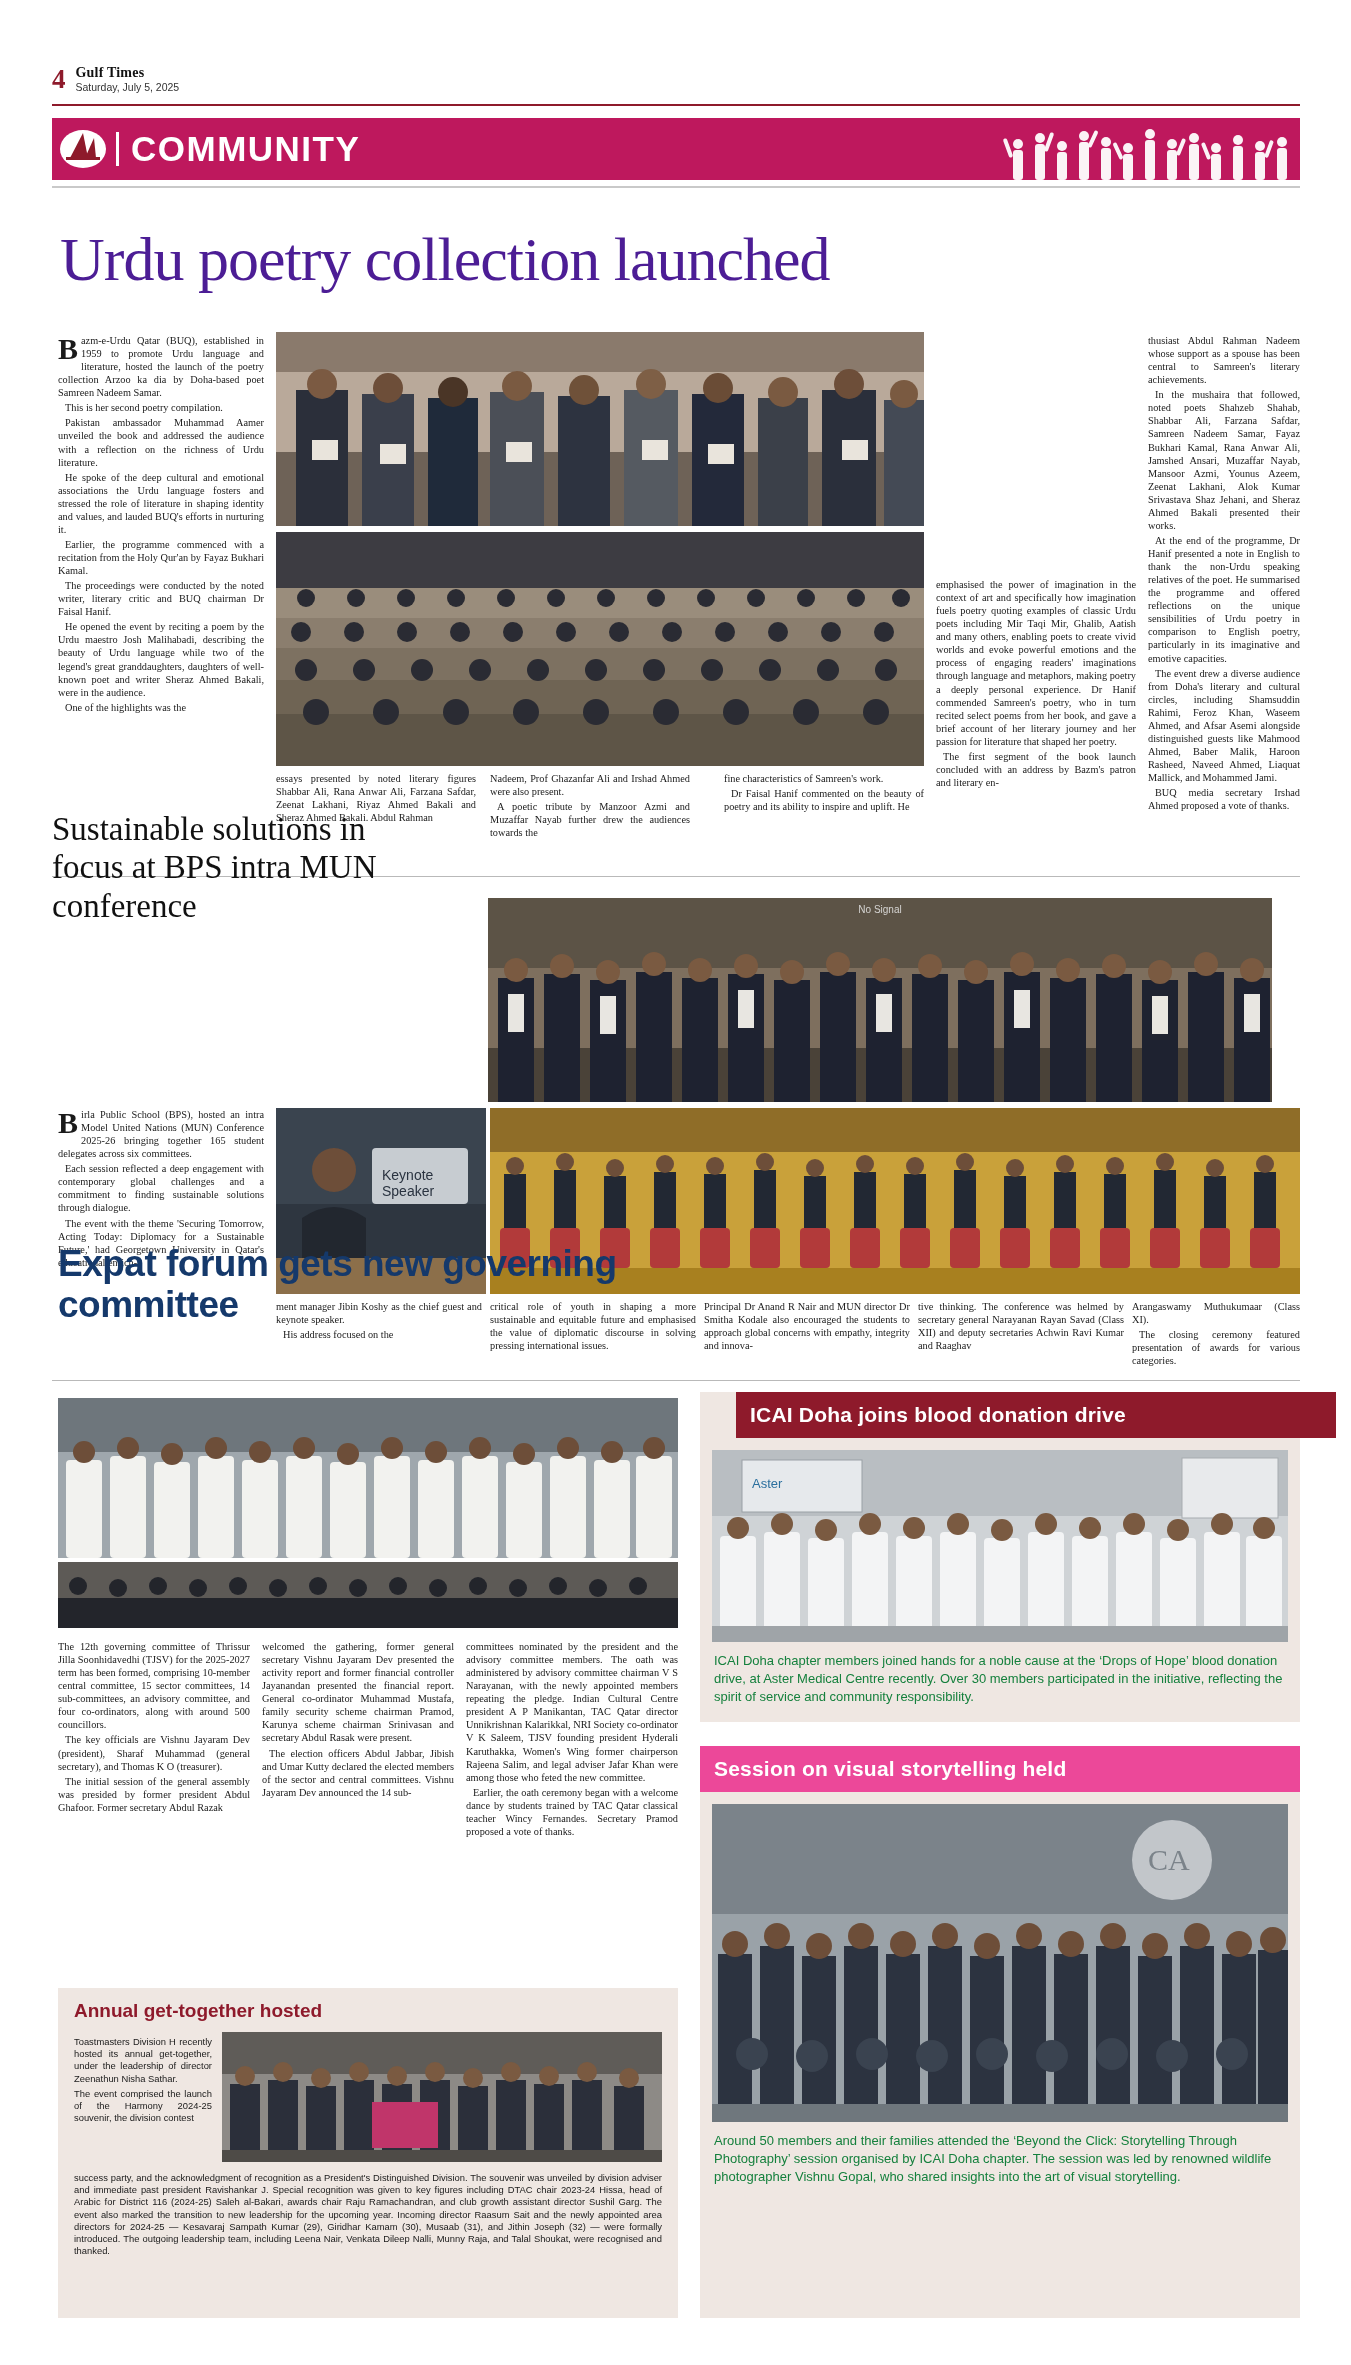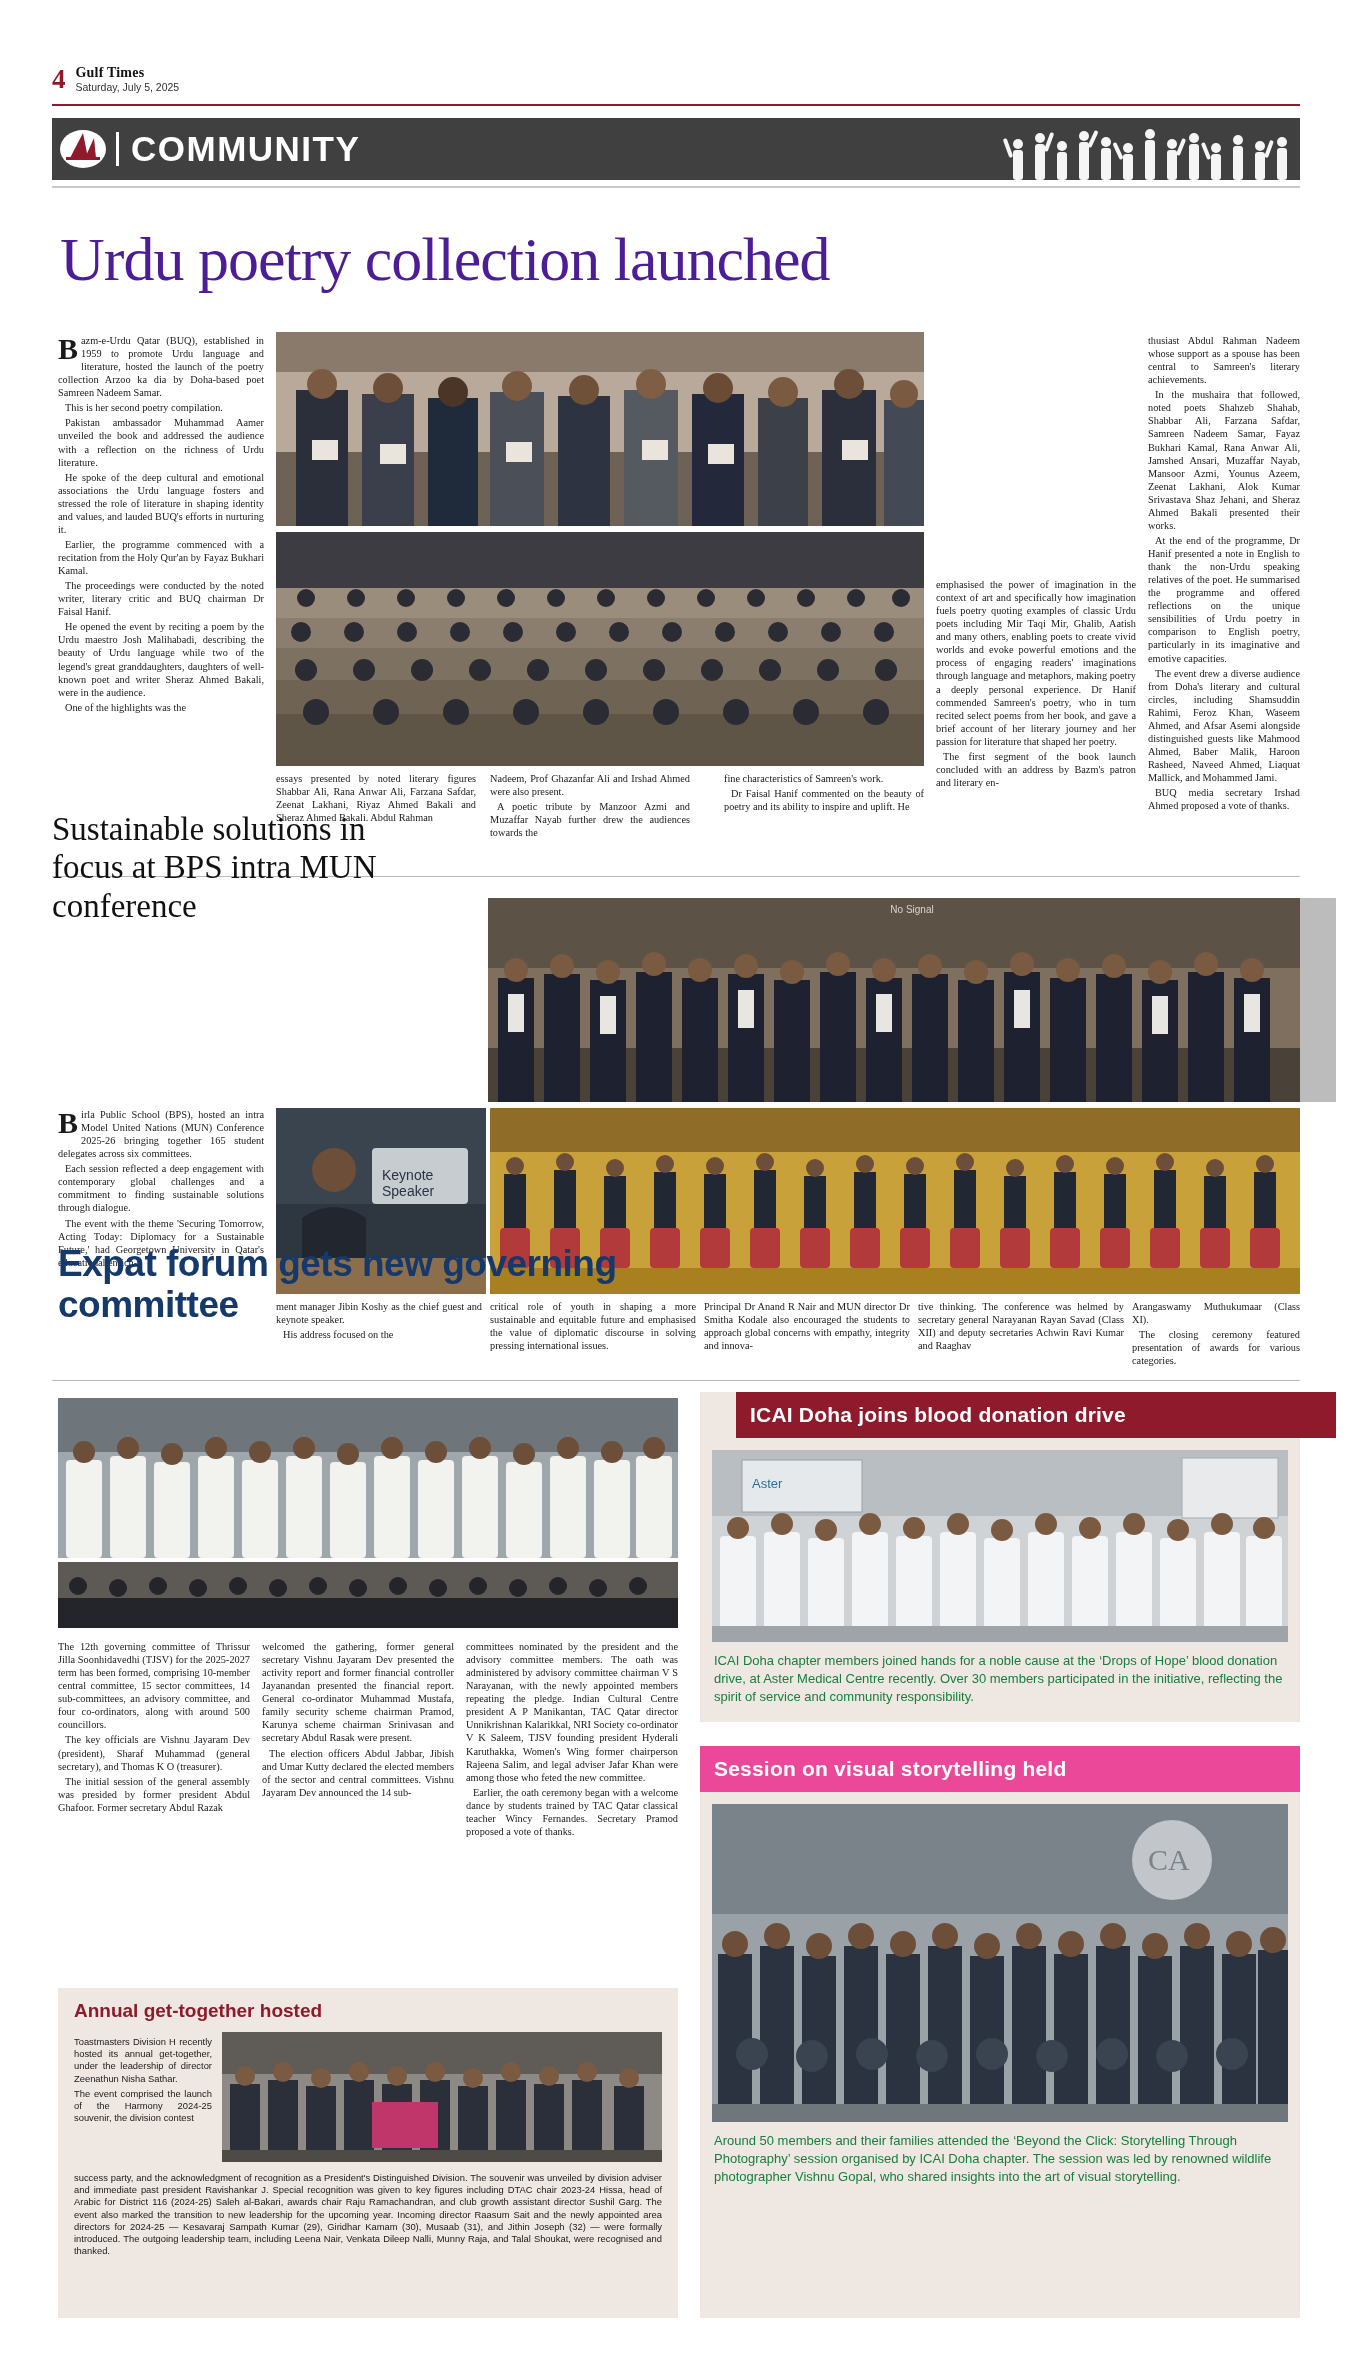--- a/index.html
+++ b/index.html
@@ -59,21 +59,21 @@
     height: 2px;
     background: #8e1a2b;
   }
   
   .section-banner {
     position: absolute;
     left: 52px;
     top: 118px;
     width: 1248px;
     height: 62px;
-    background: #404040;
+    background: #be185d;
     display: flex;
     align-items: center;
   }
   .banner-logo {
     width: 62px;
     height: 62px;
     display: flex;
     align-items: center;
     justify-content: center;
   }
@@ -421,21 +421,21 @@
     <p>In the mushaira that followed, noted poets Shahzeb Shahab, Shabbar Ali, Farzana Safdar, Samreen Nadeem Samar, Fayaz Bukhari Kamal, Rana Anwar Ali, Jamshed Ansari, Muzaffar Nayab, Mansoor Azmi, Younus Azeem, Zeenat Lakhani, Alok Kumar Srivastava Shaz Jehani, and Sheraz Ahmed Bakali presented their works.</p>
     <p>At the end of the programme, Dr Hanif presented a note in English to thank the non-Urdu speaking relatives of the poet. He summarised the programme and offered reflections on the unique sensibilities of Urdu poetry in comparison to English poetry, particularly in its imaginative and emotive capacities.</p>
     <p>The event drew a diverse audience from Doha's literary and cultural circles, including Shamsuddin Rahimi, Feroz Khan, Waseem Ahmed, and Afsar Asemi alongside distinguished guests like Mahmood Ahmed, Baber Malik, Haroon Rasheed, Naveed Ahmed, Liaquat Mallick, and Mohammed Jami.</p>
     <p>BUQ media secretary Irshad Ahmed proposed a vote of thanks.</p>
   </div>
 
   <div class="rule-h" style="left:52px; top:876px; width:1248px;"></div>
 
   <div class="headline-2">Sustainable solutions in focus at BPS intra MUN conference</div>
 
-  <div class="photo" style="left:488px; top:898px; width:848px; height:204px;">
+  <div class="photo" style="left:488px; top:898px; width:784px; height:204px;">
     <svg width="812" height="204" viewBox="0 0 812 204" style="position:absolute;inset:0;">
       <rect width="812" height="204" fill="#7e6f5e"></rect>
       <rect x="0" y="0" width="812" height="70" fill="#5c5346"></rect>
       <rect x="0" y="150" width="812" height="54" fill="#4a4238"></rect>
       <g>
         <g fill="#1e2230">
           <rect x="10" y="80" width="36" height="124"></rect>
             <rect x="56" y="76" width="36" height="128"></rect>
           <rect x="102" y="82" width="36" height="122"></rect>
             <rect x="148" y="74" width="36" height="130"></rect>

